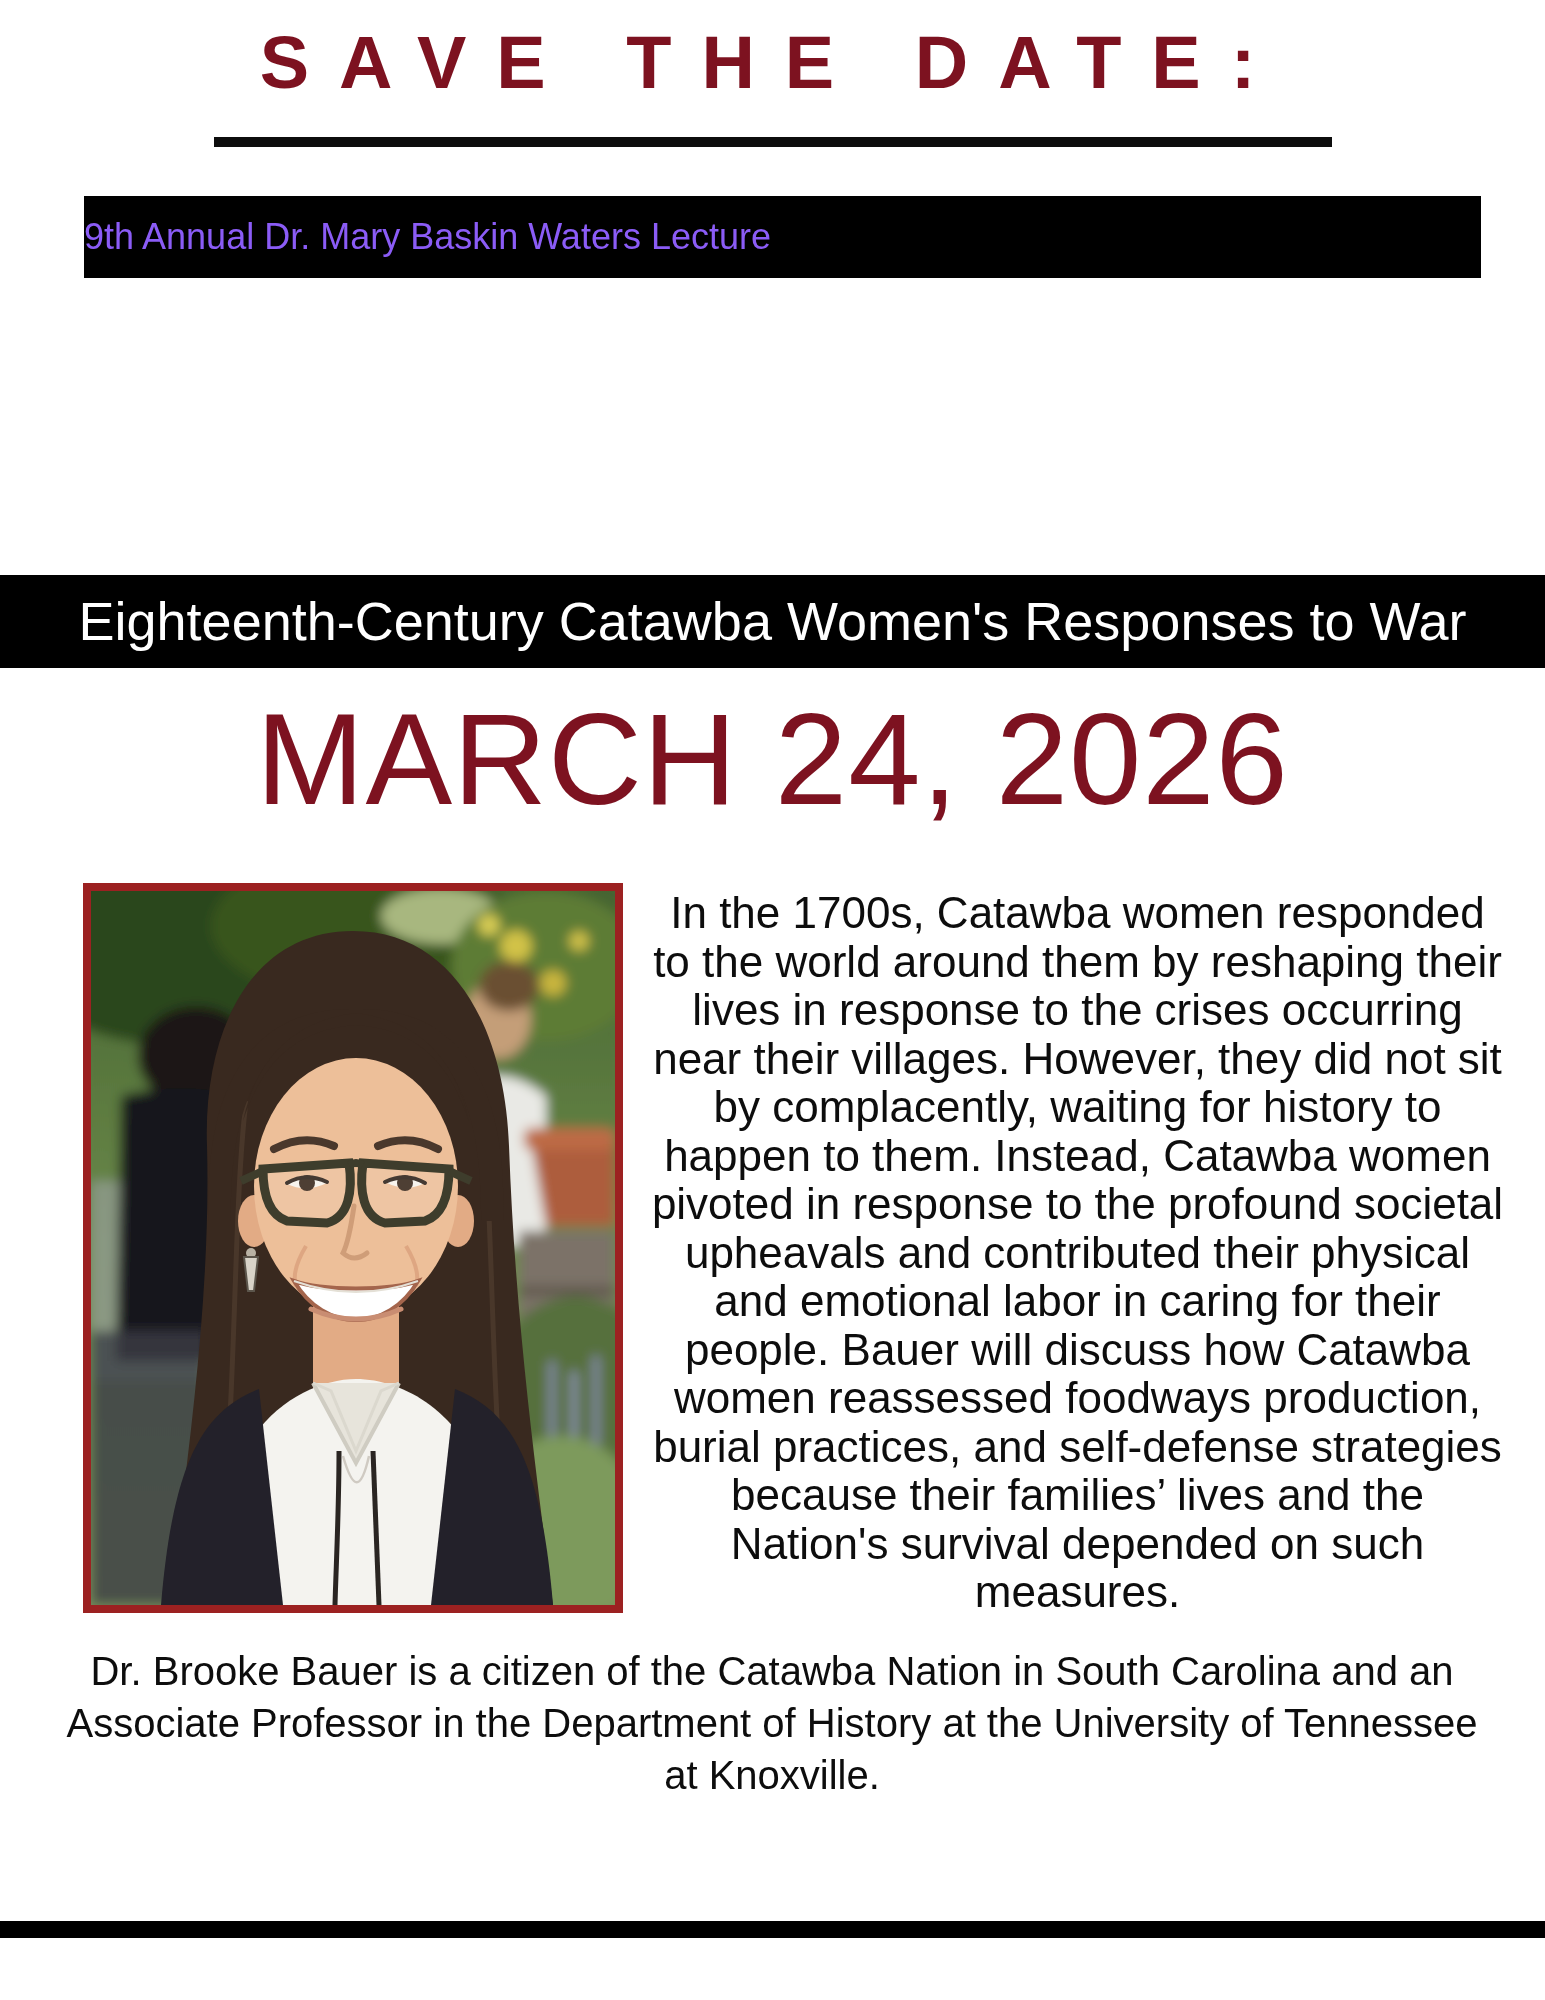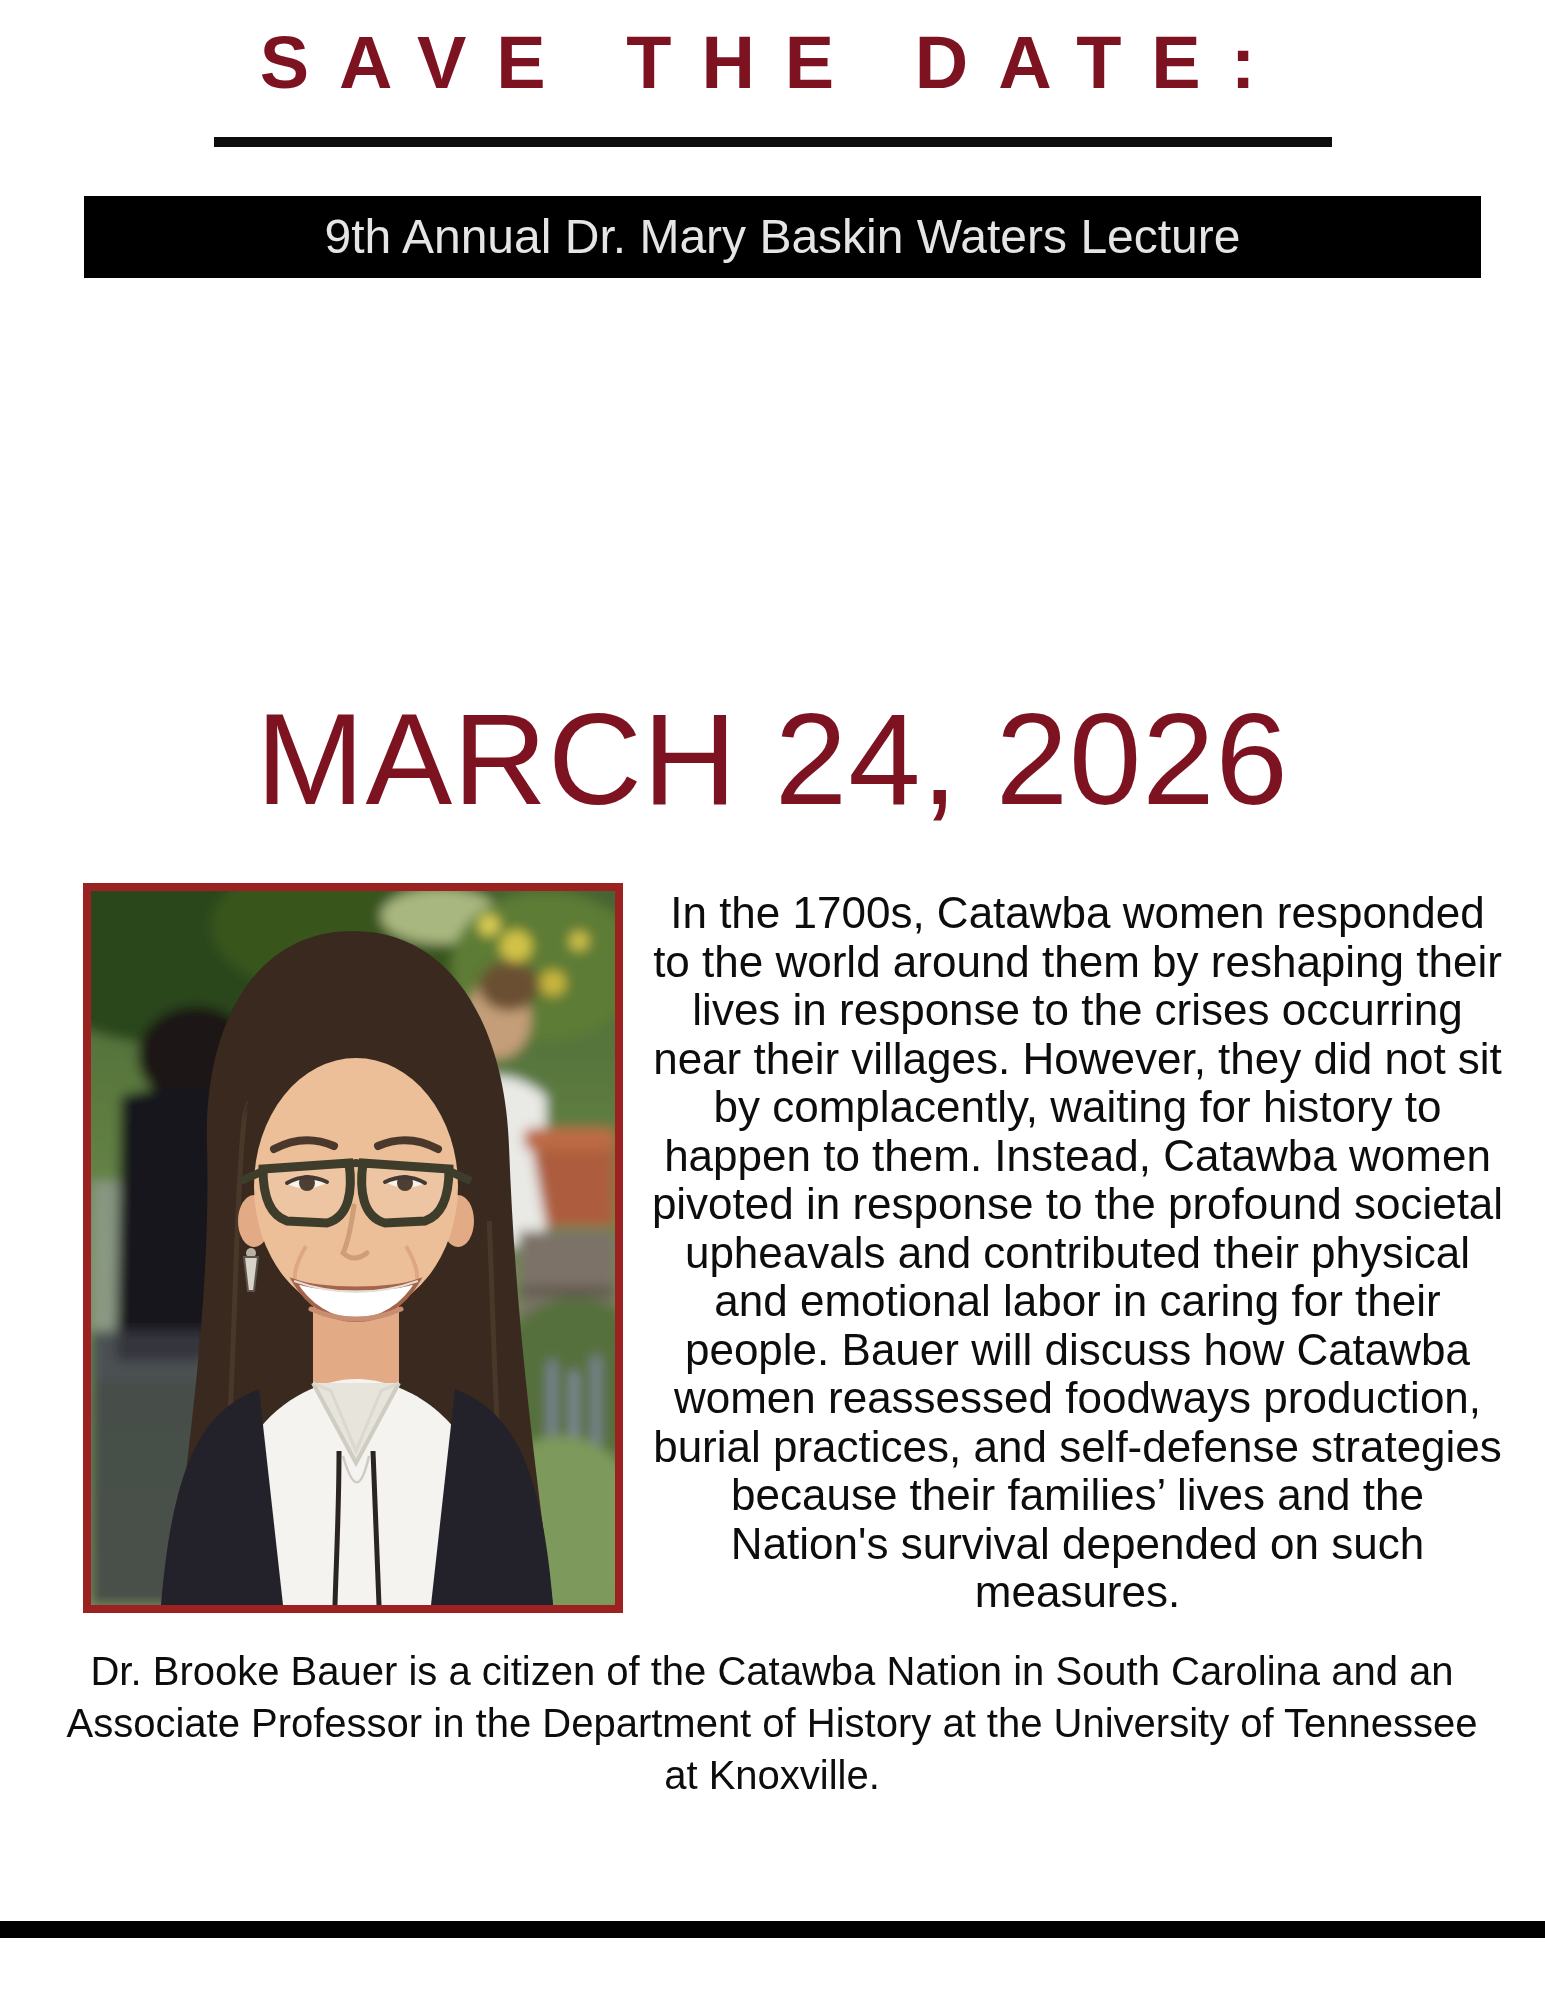--- a/index.html
+++ b/index.html
@@ -34,24 +34,23 @@
     transform:translateX(-50%);
     width:1118px;
     height:10px;
     background:#0d0d0d;
   }
   .banner1{
     position:absolute;
     top:196px; left:84px;
     width:1397px; height:82px;
     background:var(--banner_bg);
-    color:#e5e5e5;
-    font-size:48px;
+    color:#8b5cf6;
+    font-size:36px;
     line-height:82px;
-    text-align:center;
     white-space:nowrap;
   }
   .main-title{
     position:absolute;
     top:280px; left:0; right:0;
     text-align:center;
     color:var(--garnet);
     font-size:120px;
     line-height:122px;
     font-weight:bold;
@@ -133,20 +132,21 @@
 <body>
 
 <div class="page">
 
   <div class="save-date">SAVE THE DATE:</div>
   <div class="title-underline"></div>
 
   <div class="banner1">9th Annual Dr. Mary Baskin Waters Lecture</div>
 
 
+  <div class="banner2">Eighteenth-Century Catawba Women's Responses to War</div>
 
   <div class="date-title">MARCH 24, 2026</div>
 
   <div class="photo-frame" title="Portrait of Dr. Brooke Bauer smiling outdoors, wearing dark-rimmed glasses, a white blouse and dark cardigan, with greenery behind her">
     <svg width="524" height="714" viewBox="0 0 524 714" xmlns="http://www.w3.org/2000/svg">
       <defs>
         <linearGradient id="bgGrad" x1="0" y1="0" x2="0" y2="1">
           <stop offset="0" stop-color="#44632f"></stop>
           <stop offset="0.5" stop-color="#6c8a4b"></stop>
           <stop offset="1" stop-color="#7c935c"></stop>

